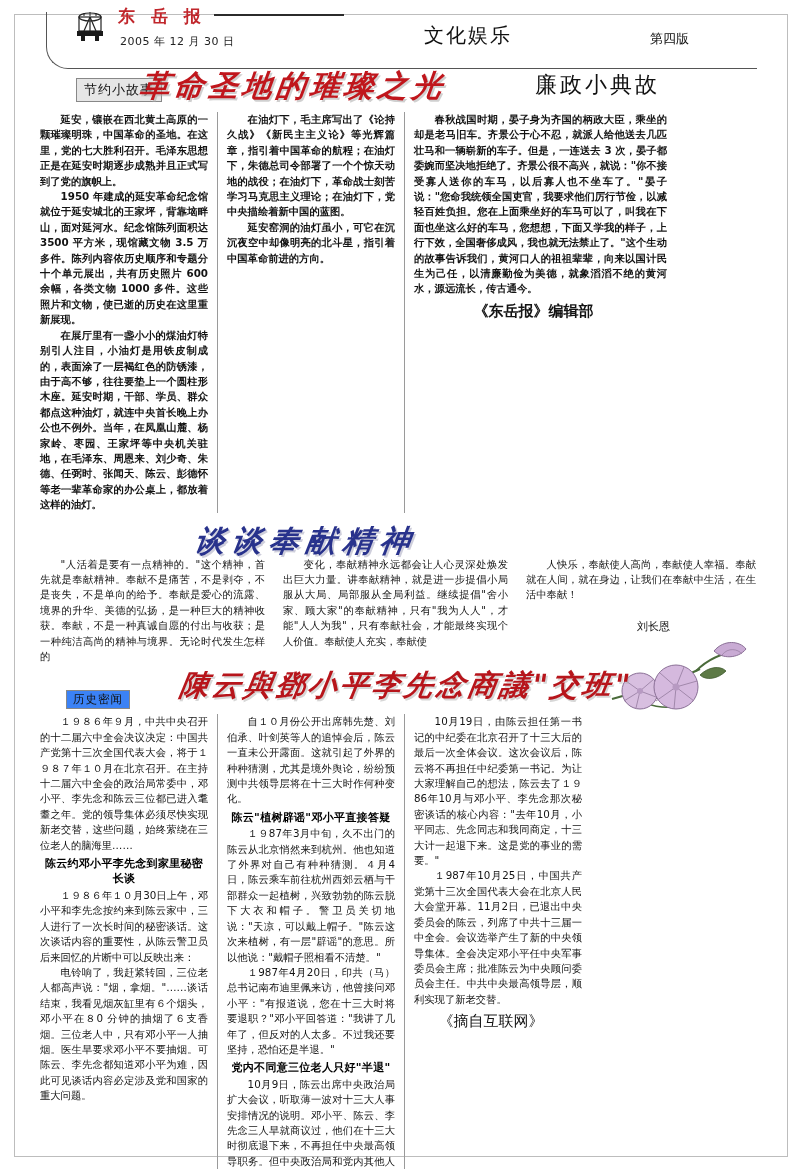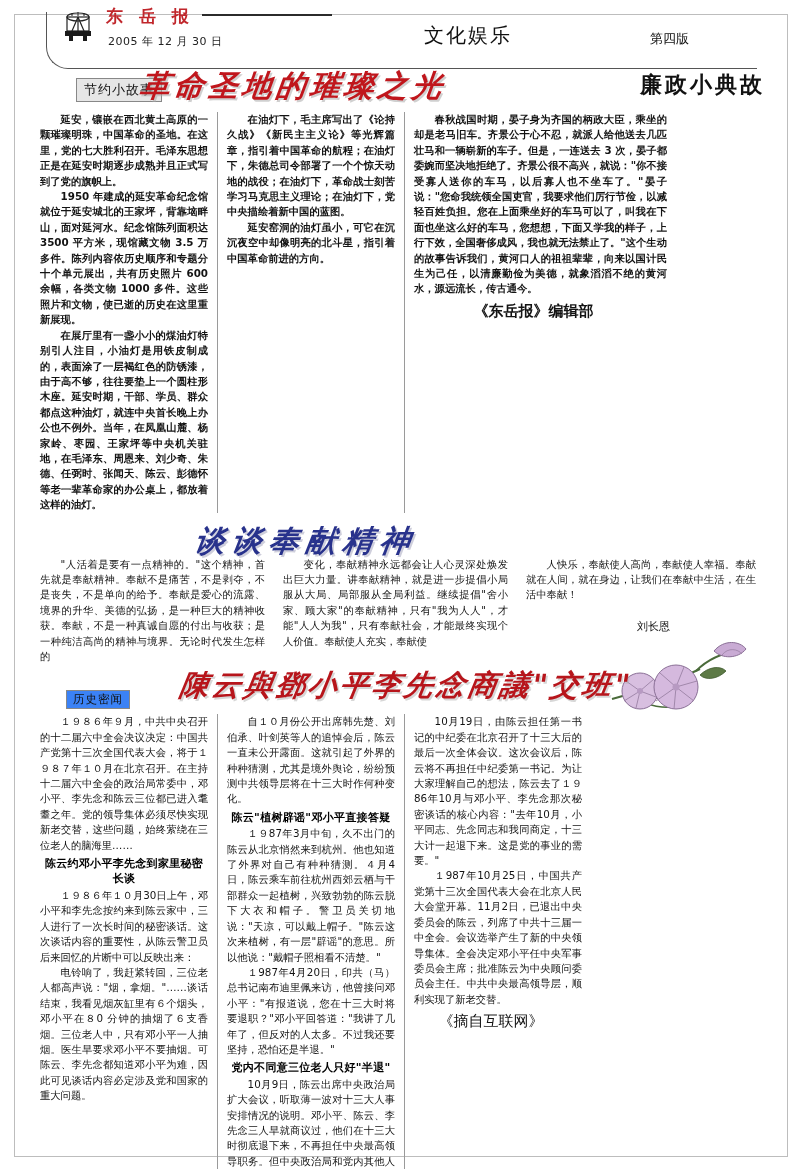--- a/index.html
+++ b/index.html
@@ -26,21 +26,21 @@
 
   
   .masthead {
     position: relative;
     height: 66px;
     padding: 10px 40px 0 40px;
     box-sizing: border-box;
   }
   .mast-left {
     position: absolute;
-    left: 58px;
+    left: 70px;
     top: 8px;
     display: flex;
     align-items: flex-start;
   }
   .logo-mark {
     width: 40px;
     height: 40px;
     position: relative;
     margin-right: 8px;
   }
@@ -158,23 +158,23 @@
     font-family: "DejaVu Serif", "Liberation Serif", serif;
     text-shadow: 2px 2px 0 rgba(170,170,170,0.55);
     transform: skewX(-7deg);
     white-space: nowrap;
   }
   .head-right {
     position: absolute;
     left: 495px;
     top: 4px;
     width: 230px;
-    text-align: right;
+    text-align: left;
     font-size: 22px;
-    font-weight: bold;
+    font-weight: normal;
     letter-spacing: 3px;
     color: #111;
     font-family: "DejaVu Serif", "Liberation Serif", serif;
   }
 
   .sec1-body {
     display: flex;
     gap: 0;
     margin-top: 4px;
   }

